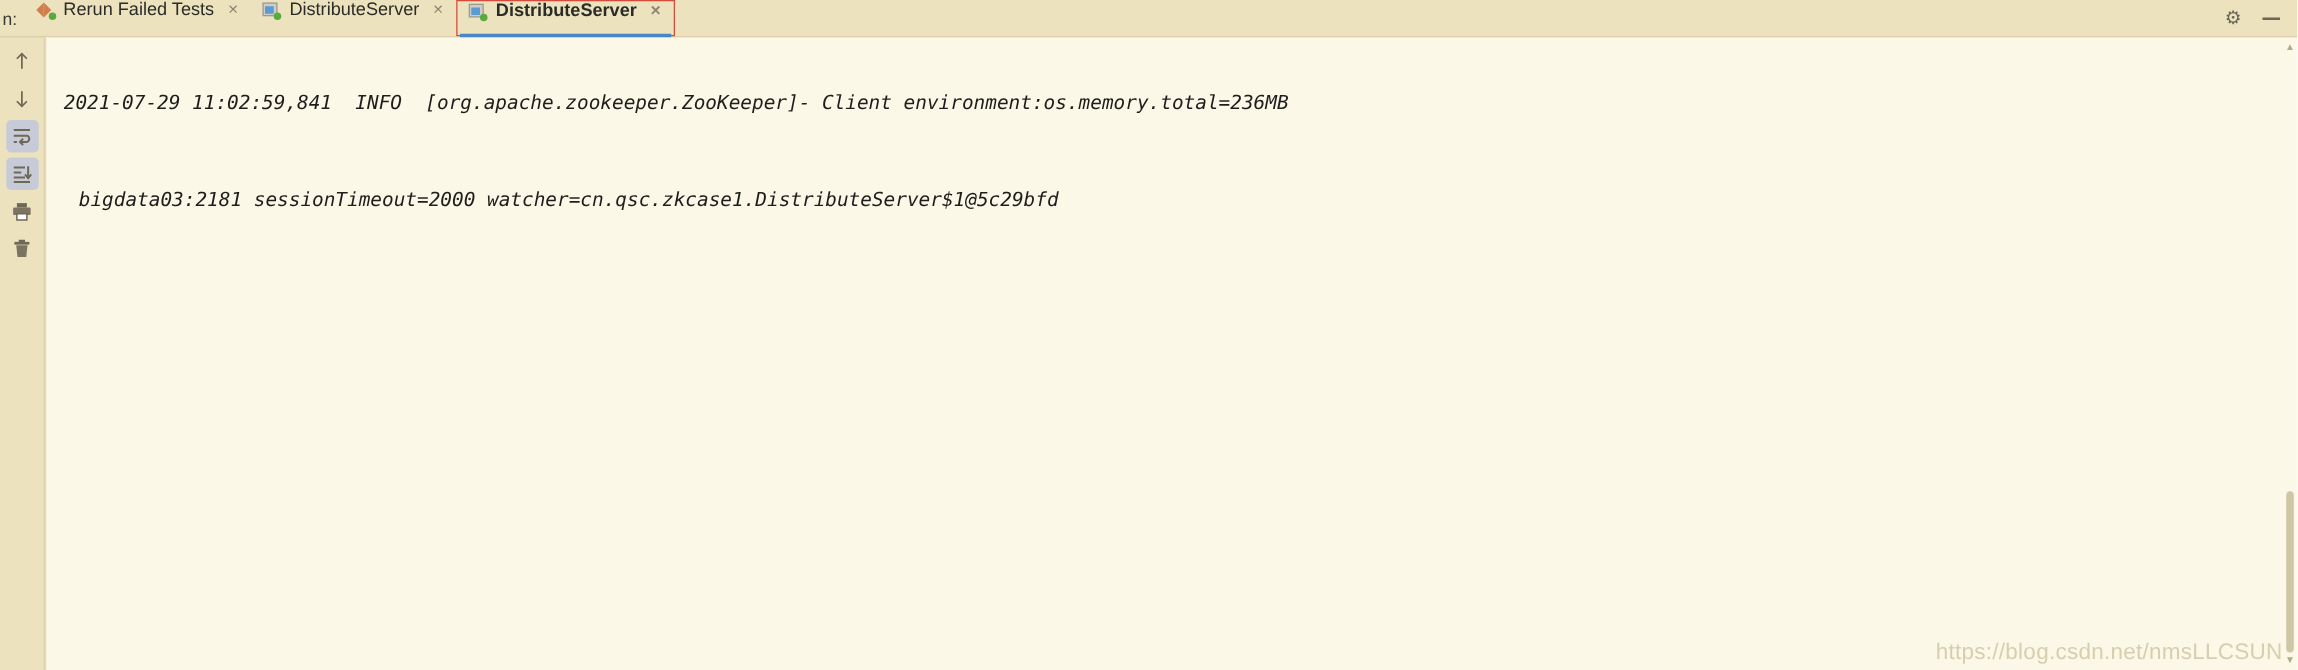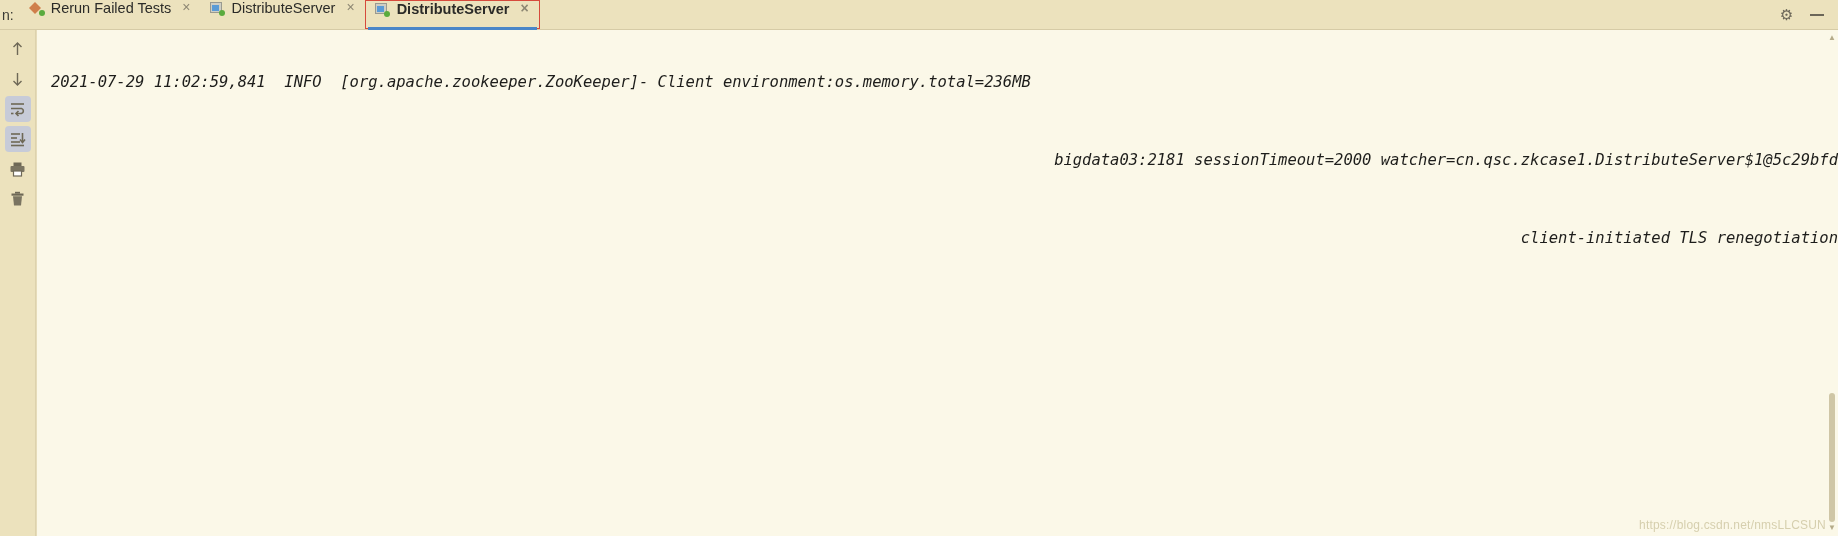--- a/index.html
+++ b/index.html
@@ -207,21 +207,21 @@
     top: -13px;
     right: 0;
     padding: 0 0 0 14px;
     font-family: "DejaVu Sans Mono", "Liberation Mono", monospace;
     font-size: 15.5px;
     line-height: 26px;
     color: #1d1d1b;
     white-space: pre;
   }
   .line { white-space: pre; font-style: italic; }
-  .cont { padding-left: 12px; text-align: right; }
+  .cont { padding-left: 12px; }
 
   
   .vscroll {
     position: absolute;
     right: 2px;
     top: 4px;
     bottom: 4px;
     width: 8px;
   }
   .vscroll .thumb {
@@ -244,21 +244,21 @@
     line-height: 8px;
   }
   .vscroll .arrow-up { top: 0; }
   .vscroll .arrow-down { bottom: 0; }
 
   .watermark {
     position: absolute;
     right: 12px;
     bottom: 4px;
     font-family: "Liberation Sans", sans-serif;
-    font-size: 12px;
+    font-size: 18px;
     color: #d6cfae;
     letter-spacing: .2px;
   }
 </style>
 </head>
 <body>
 
 <div class="app">
 
   <div class="tabbar">
@@ -354,21 +354,20 @@
           <rect x="5" y="0.8" width="5" height="1.8" fill="#6e6856"></rect>
           <path d="M3 5.2 H12 L11 14.5 H4 Z" fill="#7a7461"></path>
         </svg>
       </div>
     </div>
 
     <div class="console-wrap">
       <div class="console">
         <div class="line">2021-07-29 11:02:59,841  INFO  [org.apache.zookeeper.ZooKeeper]- Client environment:os.memory.total=236MB</div>
         <div class="line cont">bigdata03:2181 sessionTimeout=2000 watcher=cn.qsc.zkcase1.DistributeServer$1@5c29bfd</div>
-        <div class="line cont">client-initiated TLS renegotiation</div>
         
         
         
         
         
         
         
         
       </div>
 

